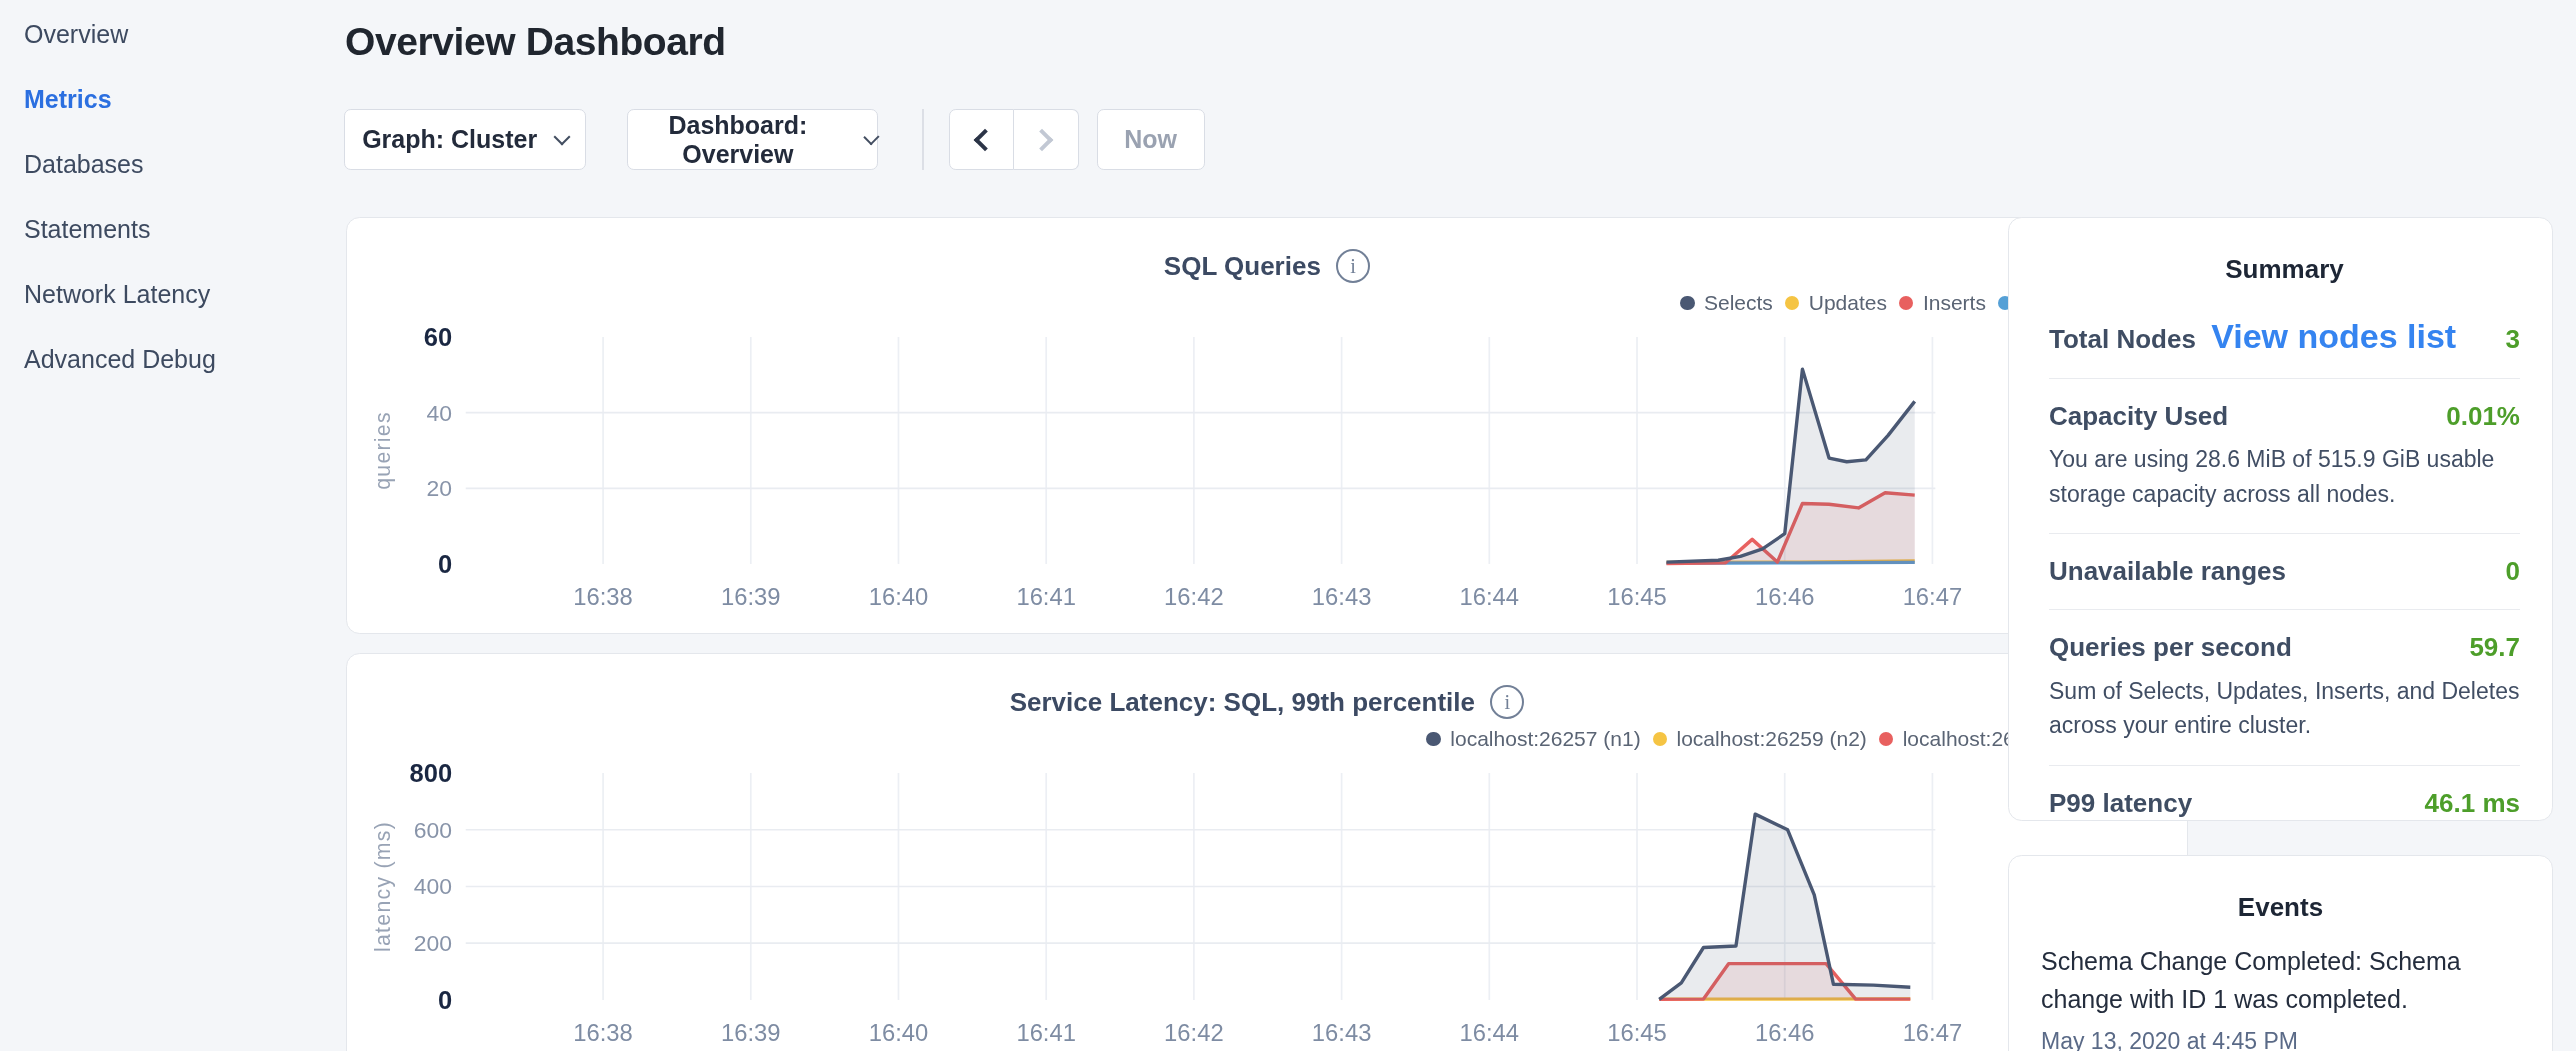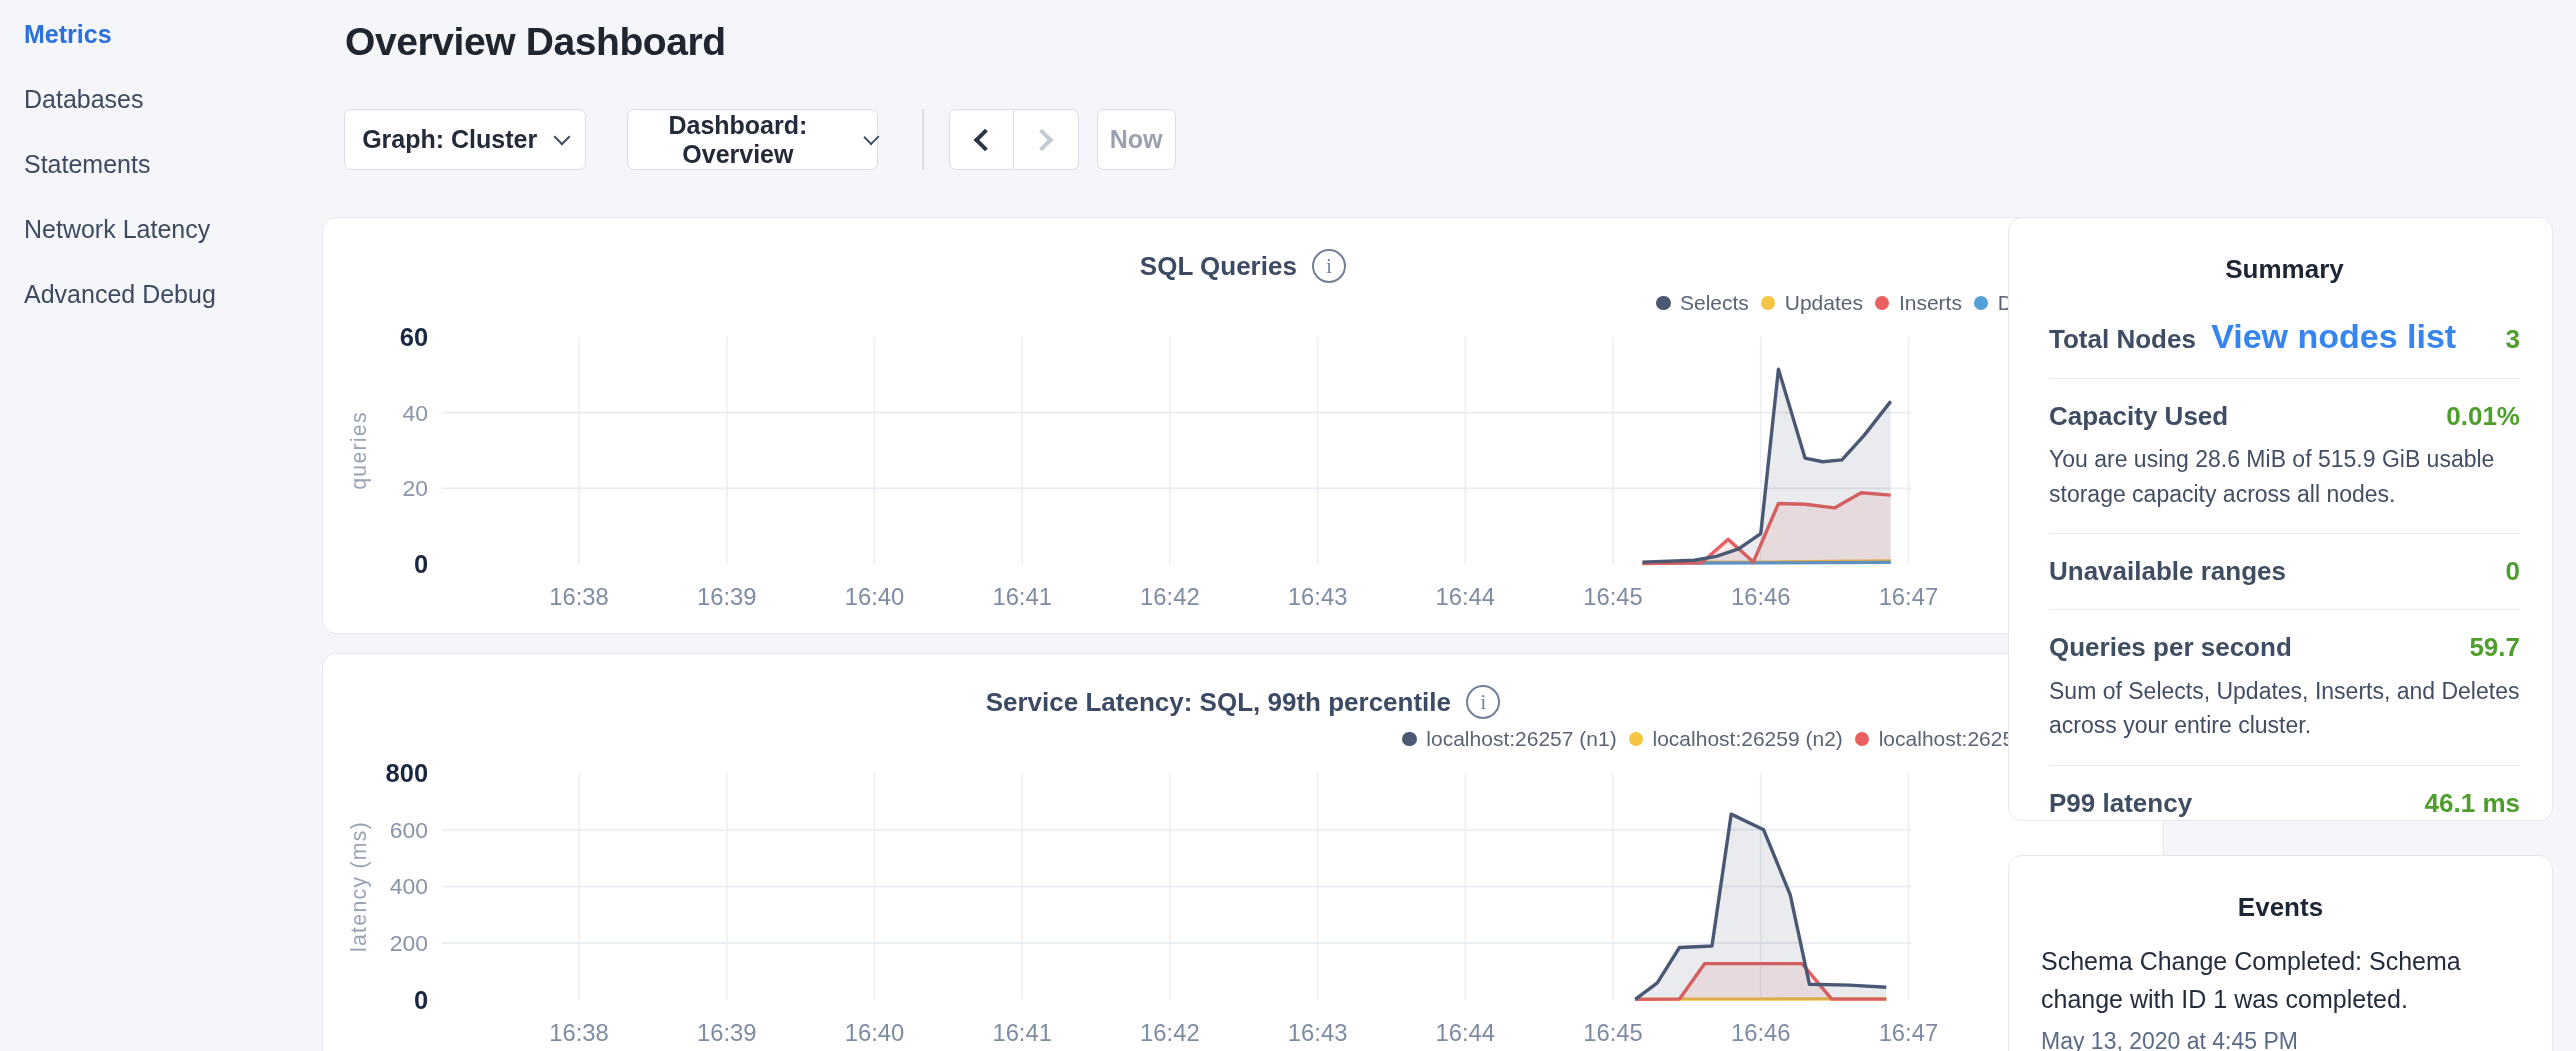--- a/index.html
+++ b/index.html
@@ -45,35 +45,35 @@
   }
   .range-label { margin-left: 24px; font-size: 25.5px; font-weight: 700; color: #232b3b; }
   .timebox .chev { margin-left: auto; margin-right: 25.5px; }
 
   .arrow-group { display: flex; margin-left: 25px; }
   .arrow-btn { width: 65px; background: #fff; border: 1.7px solid #d9dde5;
     display: flex; align-items: center; justify-content: center; cursor: pointer; }
   .arrow-left  { border-radius: 6.8px 0 0 6.8px; }
   .arrow-right { border-radius: 0 6.8px 6.8px 0; border-left: none; }
   .now-btn {
-    margin-left: 18px; width: 79px; background: #fff; border: 1.7px solid #d9dde5; border-radius: 6.8px;
+    margin-left: 18px; width: 108px; background: #fff; border: 1.7px solid #d9dde5; border-radius: 6.8px;
     font-family: inherit; font-size: 25px; font-weight: 700; color: #9aa2b1; cursor: default;
   }
 
   
   .chev { display: inline-block; width: 12px; height: 12px;
     border-right: 2.6px solid #434e61; border-bottom: 2.6px solid #434e61; }
   .chev.down  { transform: rotate(45deg); margin-top: -6px; }
   .chev.big   { width: 13.6px; height: 13.6px; }
   .chev.left  { width: 16px; height: 16px; border-width: 4.3px; border-color: #2b3447; transform: rotate(135deg); margin-left: 6.8px; }
   .chev.right { width: 16px; height: 16px; border-width: 4.3px; border-color: #c2c8d4; transform: rotate(-45deg); margin-right: 6.8px; }
 
   
   .chart-card {
-    position: absolute; left: 322px; width: 1842px; height: 417px;
+    position: absolute; left: 346px; width: 1842px; height: 417px;
     background: #fff; border: 1.7px solid #e4e7ec; border-radius: 13.6px;
   }
   .card-1 { top: 217px; }
   .card-2 { top: 653px; }
 
   .chart-title-row { margin-top: 31px; display: flex; justify-content: center; align-items: center; gap: 15.3px; }
   .chart-title { font-size: 26px; font-weight: 700; color: #3c4a63; }
   .info-icon {
     width: 34px; height: 34px; border: 2.6px solid #728097; border-radius: 50%;
     display: flex; align-items: center; justify-content: center;
@@ -102,20 +102,21 @@
   .sum-sub { margin-top: 10.2px; font-size: 23px; line-height: 1.5; color: #414e64; }
 
   .event-item { margin-top: 18.7px; }
   .event-text { font-size: 25px; line-height: 1.55; color: #242d3d; }
   .event-time { margin-top: 8.5px; font-size: 23px; color: #5a6a87; }
 </style>
 </head>
 <body>
 
 <nav class="sidebar">
+  <div class="side-item">Overview</div>
   <div class="side-item active">Metrics</div>
   <div class="side-item">Databases</div>
   <div class="side-item">Statements</div>
   <div class="side-item">Network Latency</div>
   <div class="side-item">Advanced Debug</div>
 </nav>
 
 <h1 class="page-title">Overview Dashboard</h1>
 
 <div class="controls">

